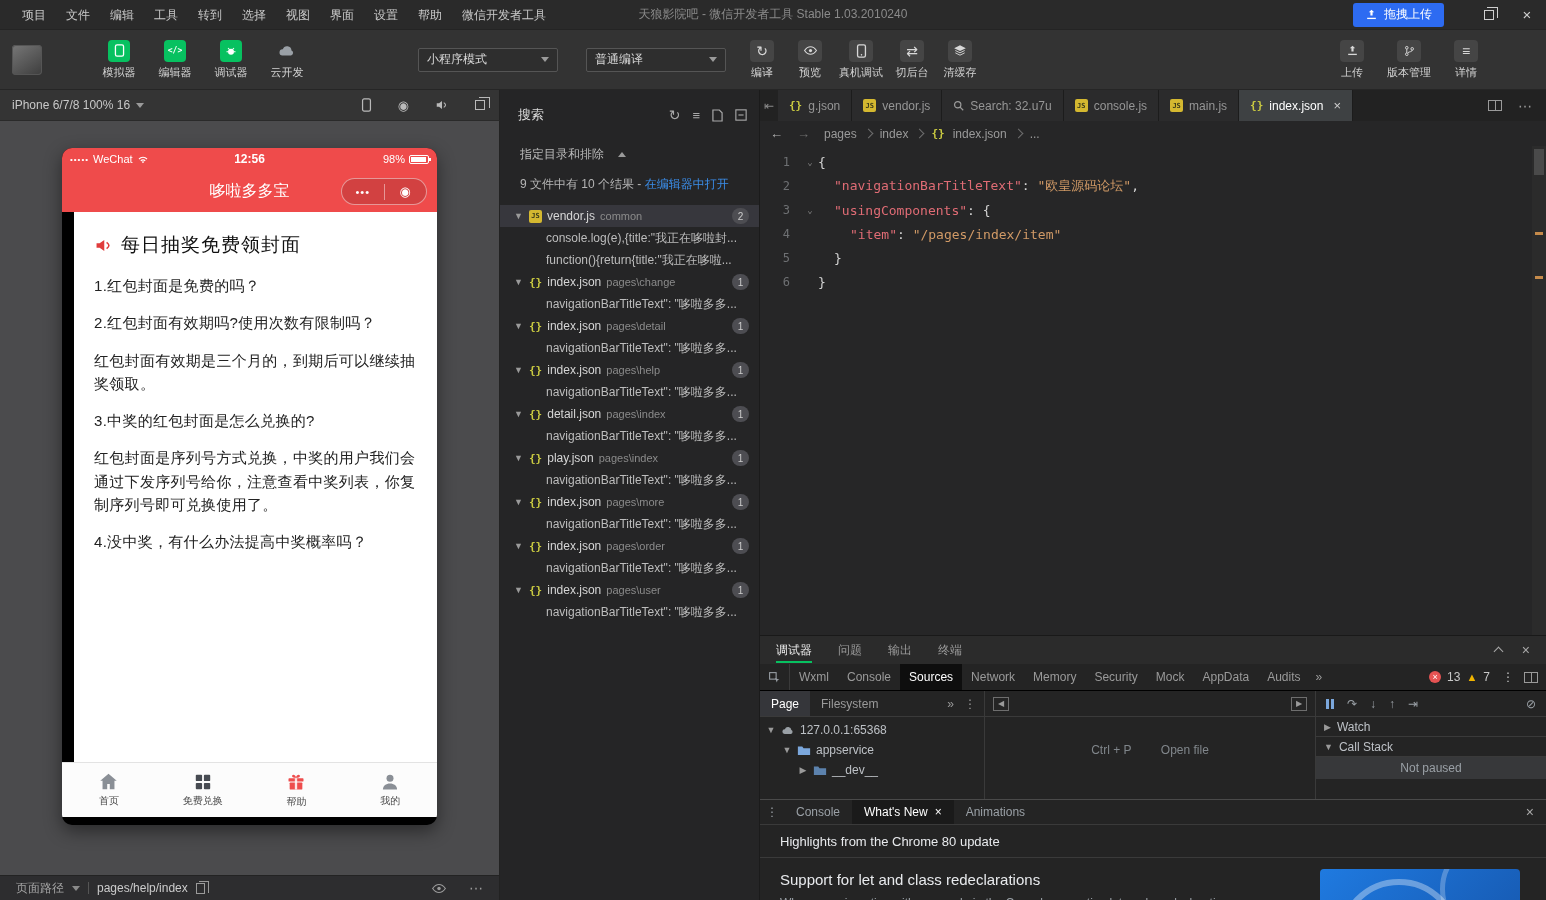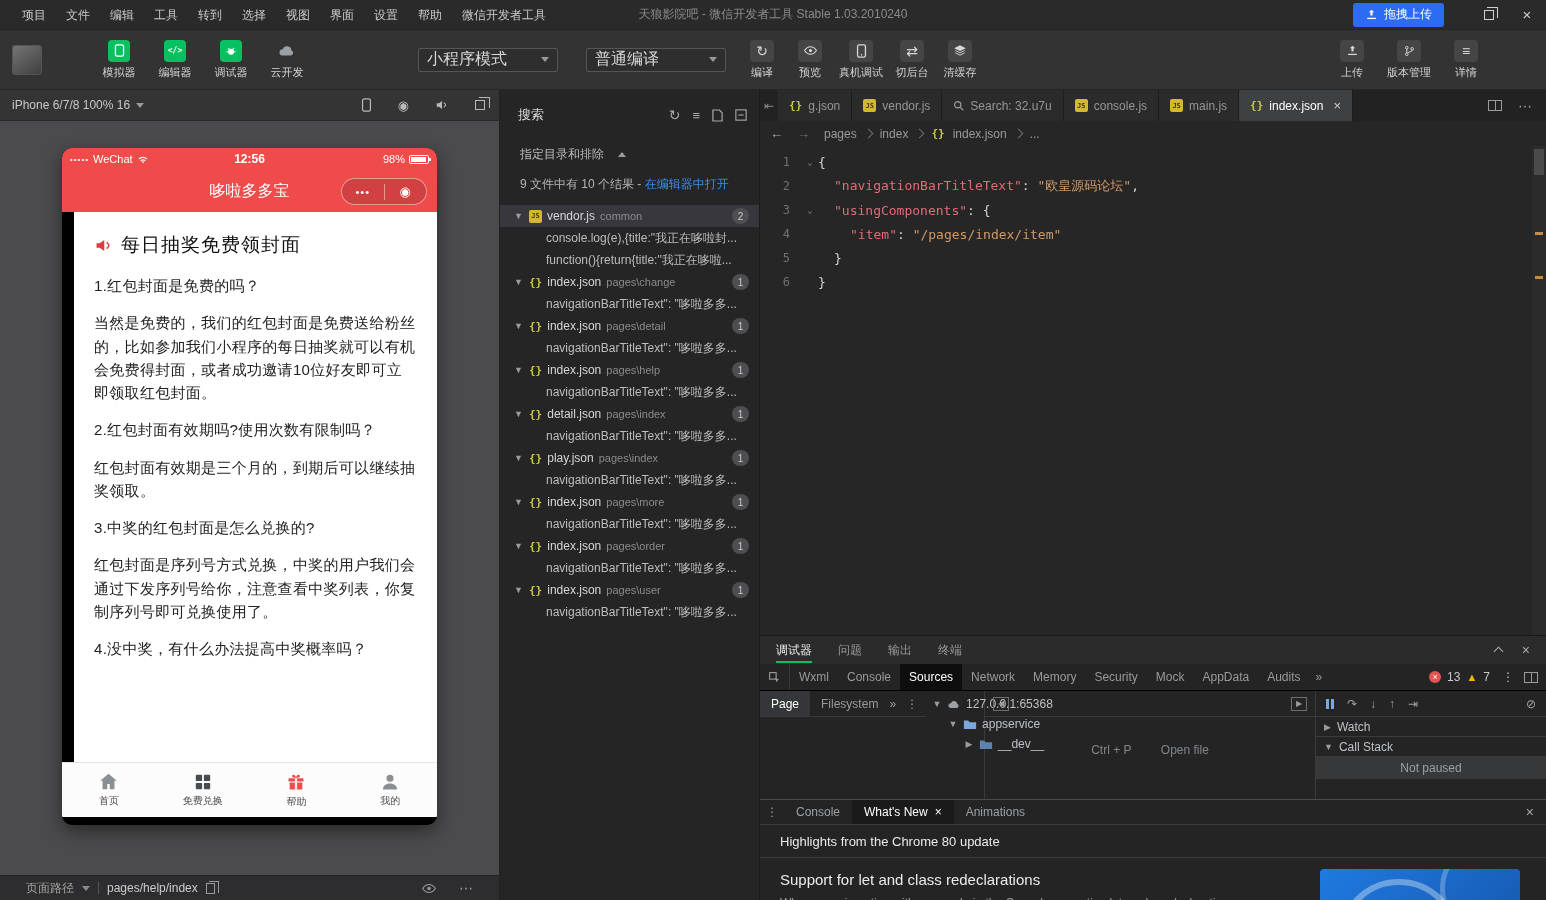--- a/index.html
+++ b/index.html
@@ -33,21 +33,21 @@
 
   
   #toolbar{left:0;top:30px;width:1546px;height:60px;background:#333333;border-bottom:1px solid #262626;display:flex;align-items:center;padding:0 10px;}
   #proj-logo{width:30px;height:30px;border-radius:4px;background:linear-gradient(145deg,#777,#3d3d3d);margin:0 0 0 2px;box-shadow:inset 0 0 0 1px #555;}
   #tb-tools{display:flex;gap:6px;margin-left:52px;}
   .tool{width:50px;display:flex;flex-direction:column;align-items:center;gap:3px;color:#d2d2d2;font-size:11px;}
   .tool-tile{width:22px;height:22px;border-radius:4px;display:flex;align-items:center;justify-content:center;}
   .tile-green{background:#07c160;color:#fff;}
   .tile-plain{background:transparent;color:#b6b6b6;}
   .code-glyph{font-size:8px;font-weight:bold;font-family:"DejaVu Sans Mono",monospace;}
-  .tb-select{height:24px;background:#2e2e2e;border:1px solid #555;border-radius:2px;color:#d8d8d8;font-size:16px;display:flex;align-items:center;padding:0 8px;gap:8px;}
+  .tb-select{height:24px;background:#2e2e2e;border:1px solid #555;border-radius:2px;color:#d8d8d8;font-size:12px;display:flex;align-items:center;padding:0 8px;gap:8px;}
   .tb-select .lbl{flex:1;}
   #mode-select{width:140px;margin-left:106px;}
   #compile-select{width:140px;margin-left:28px;}
   #tb-actions{display:flex;margin-left:14px;gap:4px;}
   .tb-act{min-width:44px;padding:0 3px;display:flex;flex-direction:column;align-items:center;gap:3px;color:#d2d2d2;font-size:11px;}
   .act-tile{width:24px;height:22px;border-radius:4px;background:#454545;display:flex;align-items:center;justify-content:center;color:#d8d8d8;font-size:14px;}
   #tb-right{margin-left:auto;margin-right:48px;display:flex;gap:10px;}
 
   
   #sim-toolbar{left:0;top:90px;width:500px;height:31px;background:#343434;border-bottom:1px solid #2a2a2a;border-right:1px solid #222;display:flex;align-items:center;color:#c8c8c8;font-size:12px;padding:0 12px;}
@@ -68,21 +68,21 @@
   #capsule .half{flex:1;text-align:center;font-size:11px;letter-spacing:1px;}
   #capsule .div{width:1px;height:16px;background:rgba(255,255,255,.45);}
   #p-body{height:550px;background:#fff;padding:20px 20px 0 20px;overflow:hidden;margin-left:12px;}
   #p-title-row{display:flex;align-items:center;gap:8px;margin-bottom:16px;}
   #p-title{font-size:19px;color:#111;letter-spacing:1px;}
   .p-para{font-size:15px;line-height:1.55;color:#222;margin-bottom:14px;letter-spacing:.3px;}
   #p-tabbar{height:55px;background:#fcfcfc;border-top:1px solid #e3e3e3;display:flex;}
   .p-tab{flex:1;display:flex;flex-direction:column;align-items:center;justify-content:center;gap:3px;font-size:10px;color:#4a4a4a;}
 
   
-  #page-statusbar{left:0;top:875px;width:500px;height:25px;background:#2d2d2f;border-top:1px solid #232323;border-right:1px solid #222;display:flex;align-items:center;font-size:12px;color:#a3a3a3;padding:0 26px;gap:8px;}
+  #page-statusbar{left:0;top:875px;width:500px;height:25px;background:#2d2d2f;border-top:1px solid #232323;border-right:1px solid #222;display:flex;align-items:center;font-size:12px;color:#a3a3a3;padding:0 16px;gap:8px;}
   #ps-path{color:#cccccc;}
   .ps-div{width:1px;height:12px;background:#555;}
   .copy-ic{position:relative;width:9px;height:11px;border:1px solid #9a9a9a;}
   .copy-ic::before{content:"";position:absolute;left:2px;top:-3px;width:9px;height:11px;border:1px solid #9a9a9a;border-left:none;border-bottom:none;}
   #ps-right{margin-left:auto;display:flex;align-items:center;gap:22px;color:#9a9a9a;}
 
   
   #search-panel{left:500px;top:90px;width:260px;height:810px;background:#252526;border-right:1px solid #1b1b1b;color:#cccccc;font-size:12px;overflow:hidden;}
   #sp-header{display:flex;align-items:center;padding:16px 12px 10px 18px;}
   #sp-title{font-size:13px;color:#dddddd;flex:1;}
@@ -139,21 +139,21 @@
   #dbg-tabs-right{margin-left:auto;display:flex;gap:20px;align-items:center;padding-right:16px;color:#a9a9a9;}
   #devtools-tabs{height:27px;background:#242424;border-bottom:1px solid #000;display:flex;align-items:stretch;font-size:12px;color:#9a9a9a;flex:none;}
   #insp-btn{width:30px;display:flex;align-items:center;justify-content:center;border-right:1px solid #3a3a3a;}
   .dtab{padding:0 9px;display:flex;align-items:center;}
   .dtab.active{background:#0e0e0e;color:#ffffff;}
   #dt-more{padding:0 6px;display:flex;align-items:center;color:#9a9a9a;}
   #dt-counts{margin-left:auto;display:flex;align-items:center;gap:6px;padding-right:8px;color:#c8c8c8;}
   .err-dot{width:12px;height:12px;border-radius:50%;background:#e55353;color:#fff;font-size:9px;display:flex;align-items:center;justify-content:center;line-height:1;}
   .warn-tri{color:#f0b400;font-size:11px;}
   #sources{height:108px;display:flex;flex:none;}
-  #src-left{width:225px;border-right:1px solid #3a3a3a;display:flex;flex-direction:row;}
+  #src-left{width:225px;border-right:1px solid #3a3a3a;display:flex;flex-direction:column;}
   #src-left-tabs{height:26px;display:flex;align-items:stretch;border-bottom:1px solid #3a3a3a;font-size:12px;color:#9a9a9a;flex:none;}
   .sltab{padding:0 11px;display:flex;align-items:center;}
   .sltab.active{background:#35363a;color:#ffffff;}
   #slt-right{margin-left:auto;display:flex;align-items:center;gap:10px;padding-right:8px;}
   #src-tree{padding-top:3px;font-size:12px;color:#bdc1c6;}
   .tree-row{height:20px;display:flex;align-items:center;gap:5px;}
   .tree-row .tw{color:#9a9a9a;font-size:9px;width:10px;text-align:center;}
   #src-mid{flex:1;position:relative;border-right:1px solid #3a3a3a;display:flex;flex-direction:column;}
   #src-mid-bar{height:26px;border-bottom:1px solid #3a3a3a;display:flex;align-items:center;justify-content:space-between;padding:0 8px;color:#9a9a9a;flex:none;}
   .nav-box{width:16px;height:14px;border:1px solid #6e6e6e;display:flex;align-items:center;justify-content:center;font-size:8px;color:#9a9a9a;}
@@ -380,21 +380,20 @@
         <div id="p-title-row">
           <span>
             <svg width="19" height="17" viewBox="0 0 24 22">
                 <path d="M3 8v6h4l6 4V4L7 8z" fill="#e03c3c"></path>
                 <path d="M16 7c1.8 1.3 3 3 3 4s-1.2 2.7-3 4" stroke="#e03c3c" stroke-width="2" fill="none"></path>
               </svg>
           </span>
           <span id="p-title">每日抽奖免费领封面</span>
         </div>
         <p class="p-para">1.红包封面是免费的吗？</p>
-        <p class="p-para">当然是免费的，我们的红包封面是免费送给粉丝的，比如参加我们小程序的每日抽奖就可以有机会免费得封面，或者成功邀请10位好友即可立即领取红包封面。</p>
         <p class="p-para">2.红包封面有效期吗?使用次数有限制吗？</p>
         <p class="p-para">红包封面有效期是三个月的，到期后可以继续抽奖领取。</p>
         <p class="p-para">3.中奖的红包封面是怎么兑换的?</p>
         <p class="p-para">红包封面是序列号方式兑换，中奖的用户我们会通过下发序列号给你，注意查看中奖列表，你复制序列号即可兑换使用了。</p>
         <p class="p-para">4.没中奖，有什么办法提高中奖概率吗？</p>
       </div>
       <div id="p-tabbar">
         <div class="p-tab">
           <span>
             <svg width="21" height="19" viewBox="0 0 24 22">

